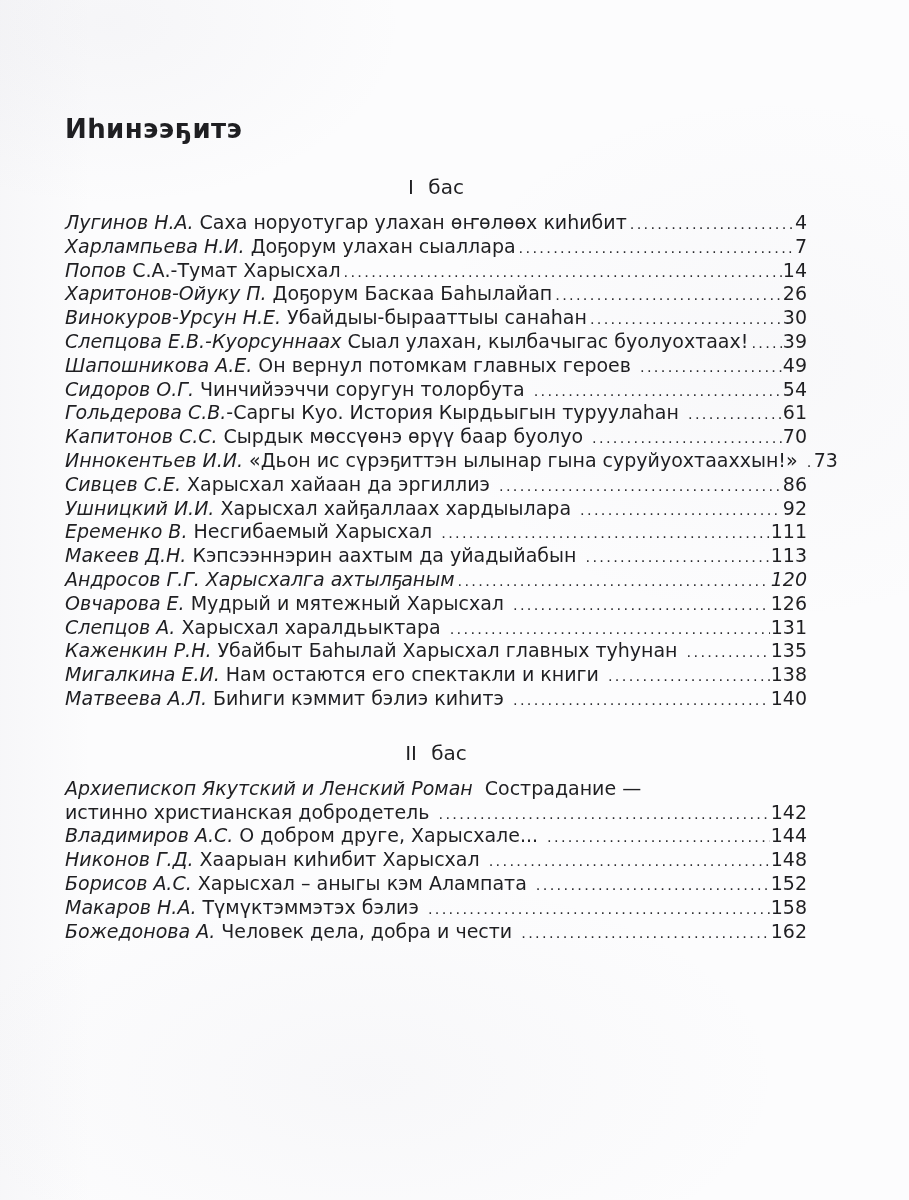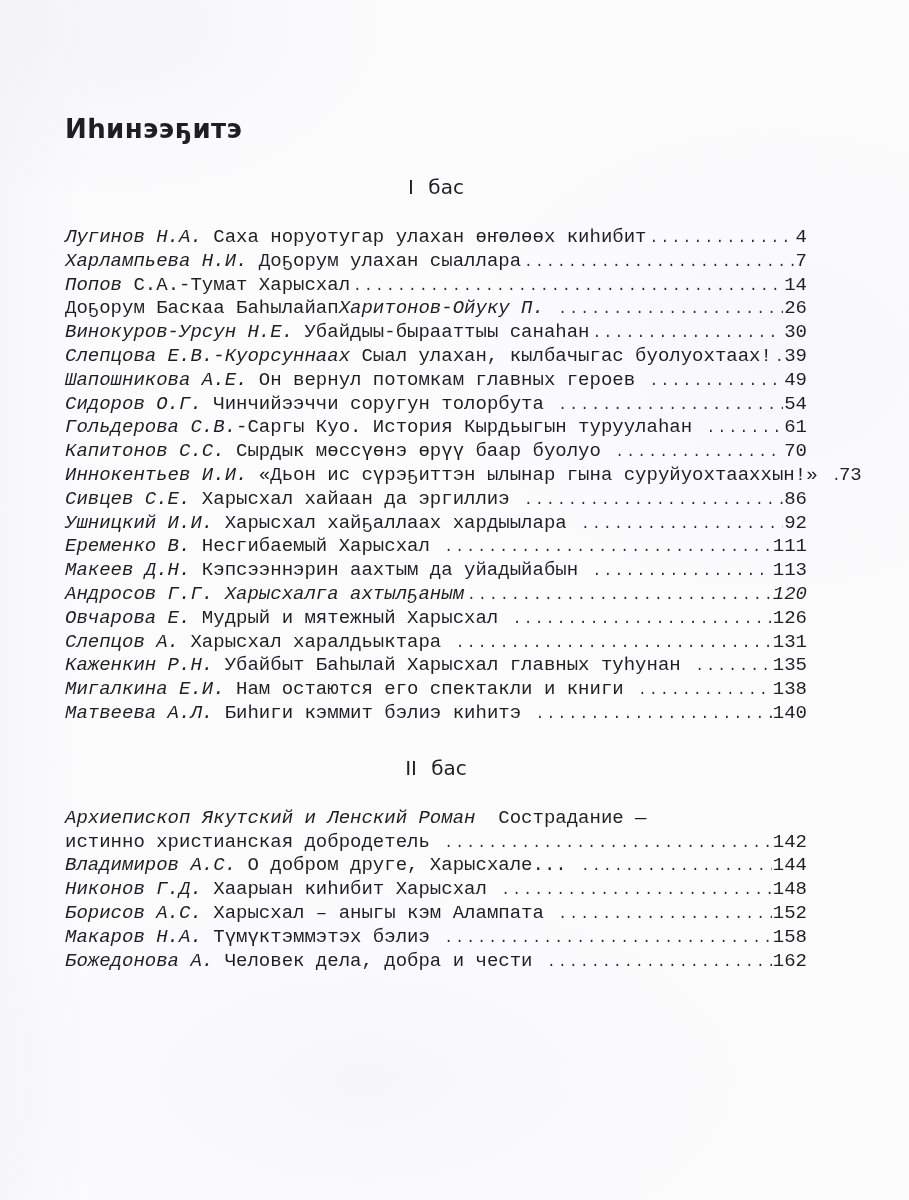--- a/index.html
+++ b/index.html
@@ -30,21 +30,21 @@
     text-align: left;
     letter-spacing: 0.4px;
   }
   .sec-heading {
     margin-top: 30px;
     font-size: 20px;
     line-height: 24px;
     text-align: center;
     word-spacing: 8px;
   }
-  .entries { margin-top: 27px; font-family: Liberation Mono, monospace; }
+  .entries { margin-top: 12px; }
   .row {
     display: flex;
     align-items: baseline;
     font-size: 19px;
     line-height: 23.8px;
     height: 23.8px;
   }
   .seg { white-space: pre; flex: 0 0 auto; }
   .seg-italic { font-style: italic; }
   .dots {
@@ -86,22 +86,22 @@
             <span class="dots"></span>
             <span class="pagenum">7</span>
           </div>
           <div class="row">
             <span class="seg seg-italic">Попов </span>
             <span class="seg">С.А.-Тумат Харысхал</span>
             <span class="dots"></span>
             <span class="pagenum">14</span>
           </div>
           <div class="row">
+            <span class="seg seg-italic">Харитонов-Ойуку П. </span>
             <span class="seg">Доҕорум Баскаа Баһылайап</span>
-            <span class="seg seg-italic">Харитонов-Ойуку П. </span>
             <span class="dots"></span>
             <span class="pagenum">26</span>
           </div>
           <div class="row">
             <span class="seg seg-italic">Винокуров-Урсун Н.Е. </span>
             <span class="seg">Убайдыы-бырааттыы санаһан</span>
             <span class="dots"></span>
             <span class="pagenum">30</span>
           </div>
           <div class="row">

